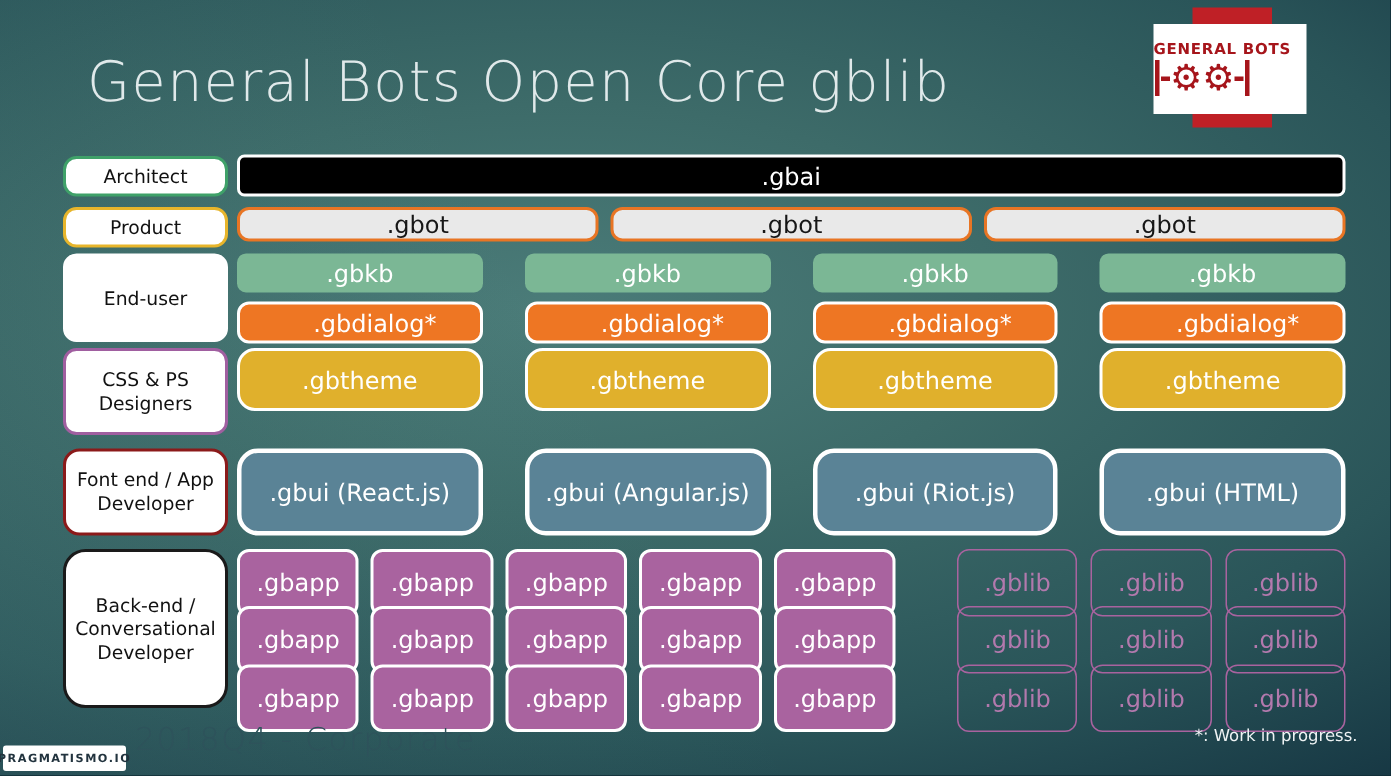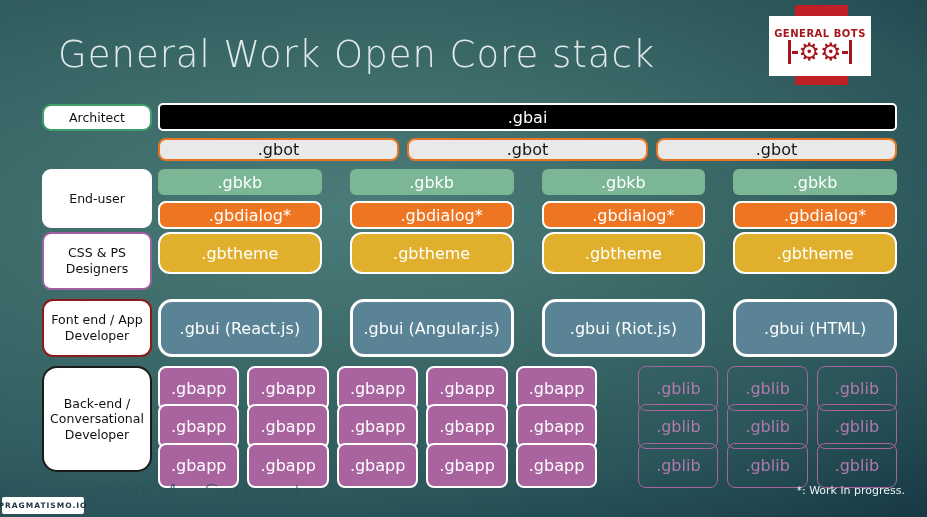--- a/index.html
+++ b/index.html
@@ -11,21 +11,21 @@
       radial-gradient(ellipse 115% 95% at 40% 40%, #4b7c79 0%, #3d6b69 28%, #2a5559 58%, #173844 82%, #0e2a34 100%);
   }
   .title{
     position:absolute;left:58px;top:33px;margin:0;
     font-size:37px;font-weight:300;letter-spacing:1px;color:#e0e9ea;
   }
   
   .logo-bar{position:absolute;left:795px;top:5px;width:53px;height:80px;background:#bf2026;}
   .logo-box{
     position:absolute;left:769px;top:16px;width:102px;height:60px;background:#ffffff;
-    display:flex;flex-direction:column;align-items:center;justify-content:center;
+    display:flex;flex-direction:column;align-items:flex-start;justify-content:center;
   }
   .logo-text{color:#a6151b;font-weight:bold;font-size:10px;letter-spacing:0.5px;line-height:1.1;}
   .logo-gears{display:flex;align-items:center;margin-top:1px;}
   .logo-gears .vbar{width:3px;height:24px;background:#a6151b;margin:0 1px;}
   .logo-gears .hbar{width:6px;height:3px;background:#a6151b;}
   .logo-gears .gear{color:#a6151b;font-size:24px;line-height:22px;}
   
   .label{
     position:absolute;left:42px;width:110px;background:#ffffff;border:2px solid #fff;
     border-radius:9px;display:flex;align-items:center;justify-content:center;text-align:center;
@@ -69,36 +69,37 @@
     font-size:7.5px;font-weight:bold;letter-spacing:1px;color:#22333e;
   }
   .caption{position:absolute;left:90px;top:481px;font-size:21px;letter-spacing:1px;color:#2e535b;font-weight:300;}
   .footnote{position:absolute;right:22px;top:484px;font-size:11px;color:#eef3f4;}
 </style>
 </head>
 <body>
 
 <div class="slide">
 
-  <h1 class="title">General Work Open Core stack</h1>
+  <h1 class="title">General Bots Open Core gblib</h1>
 
   <div class="logo-bar"></div>
   <div class="logo-box">
     <div class="logo-text">GENERAL BOTS</div>
     <div class="logo-gears">
       <span class="vbar"></span>
         <span class="hbar"></span>
         <span class="gear">⚙</span>
         <span class="gear">⚙</span>
         <span class="hbar"></span>
         <span class="vbar"></span>
     </div>
   </div>
 
   <div class="label l1" style="border-color: rgb(63, 161, 105);">Architect</div>
+  <div class="label l2" style="border-color: rgb(231, 181, 43);">Product</div>
   <div class="label l3" style="border-color: rgb(255, 255, 255);">End-user</div>
   <div class="label l4" style="border-color: rgb(160, 95, 160);">CSS &amp; PS Designers</div>
   <div class="label l5" style="border-color: rgb(139, 26, 26);">Font end / App Developer</div>
   <div class="label l6" style="border-color: rgb(26, 26, 26);">Back-end / Conversational Developer</div>
 
   <div class="row gbai-bar">.gbai</div>
 
   <div class="row grid3">
       <div class="box gbot">.gbot</div>
       <div class="box gbot">.gbot</div>

